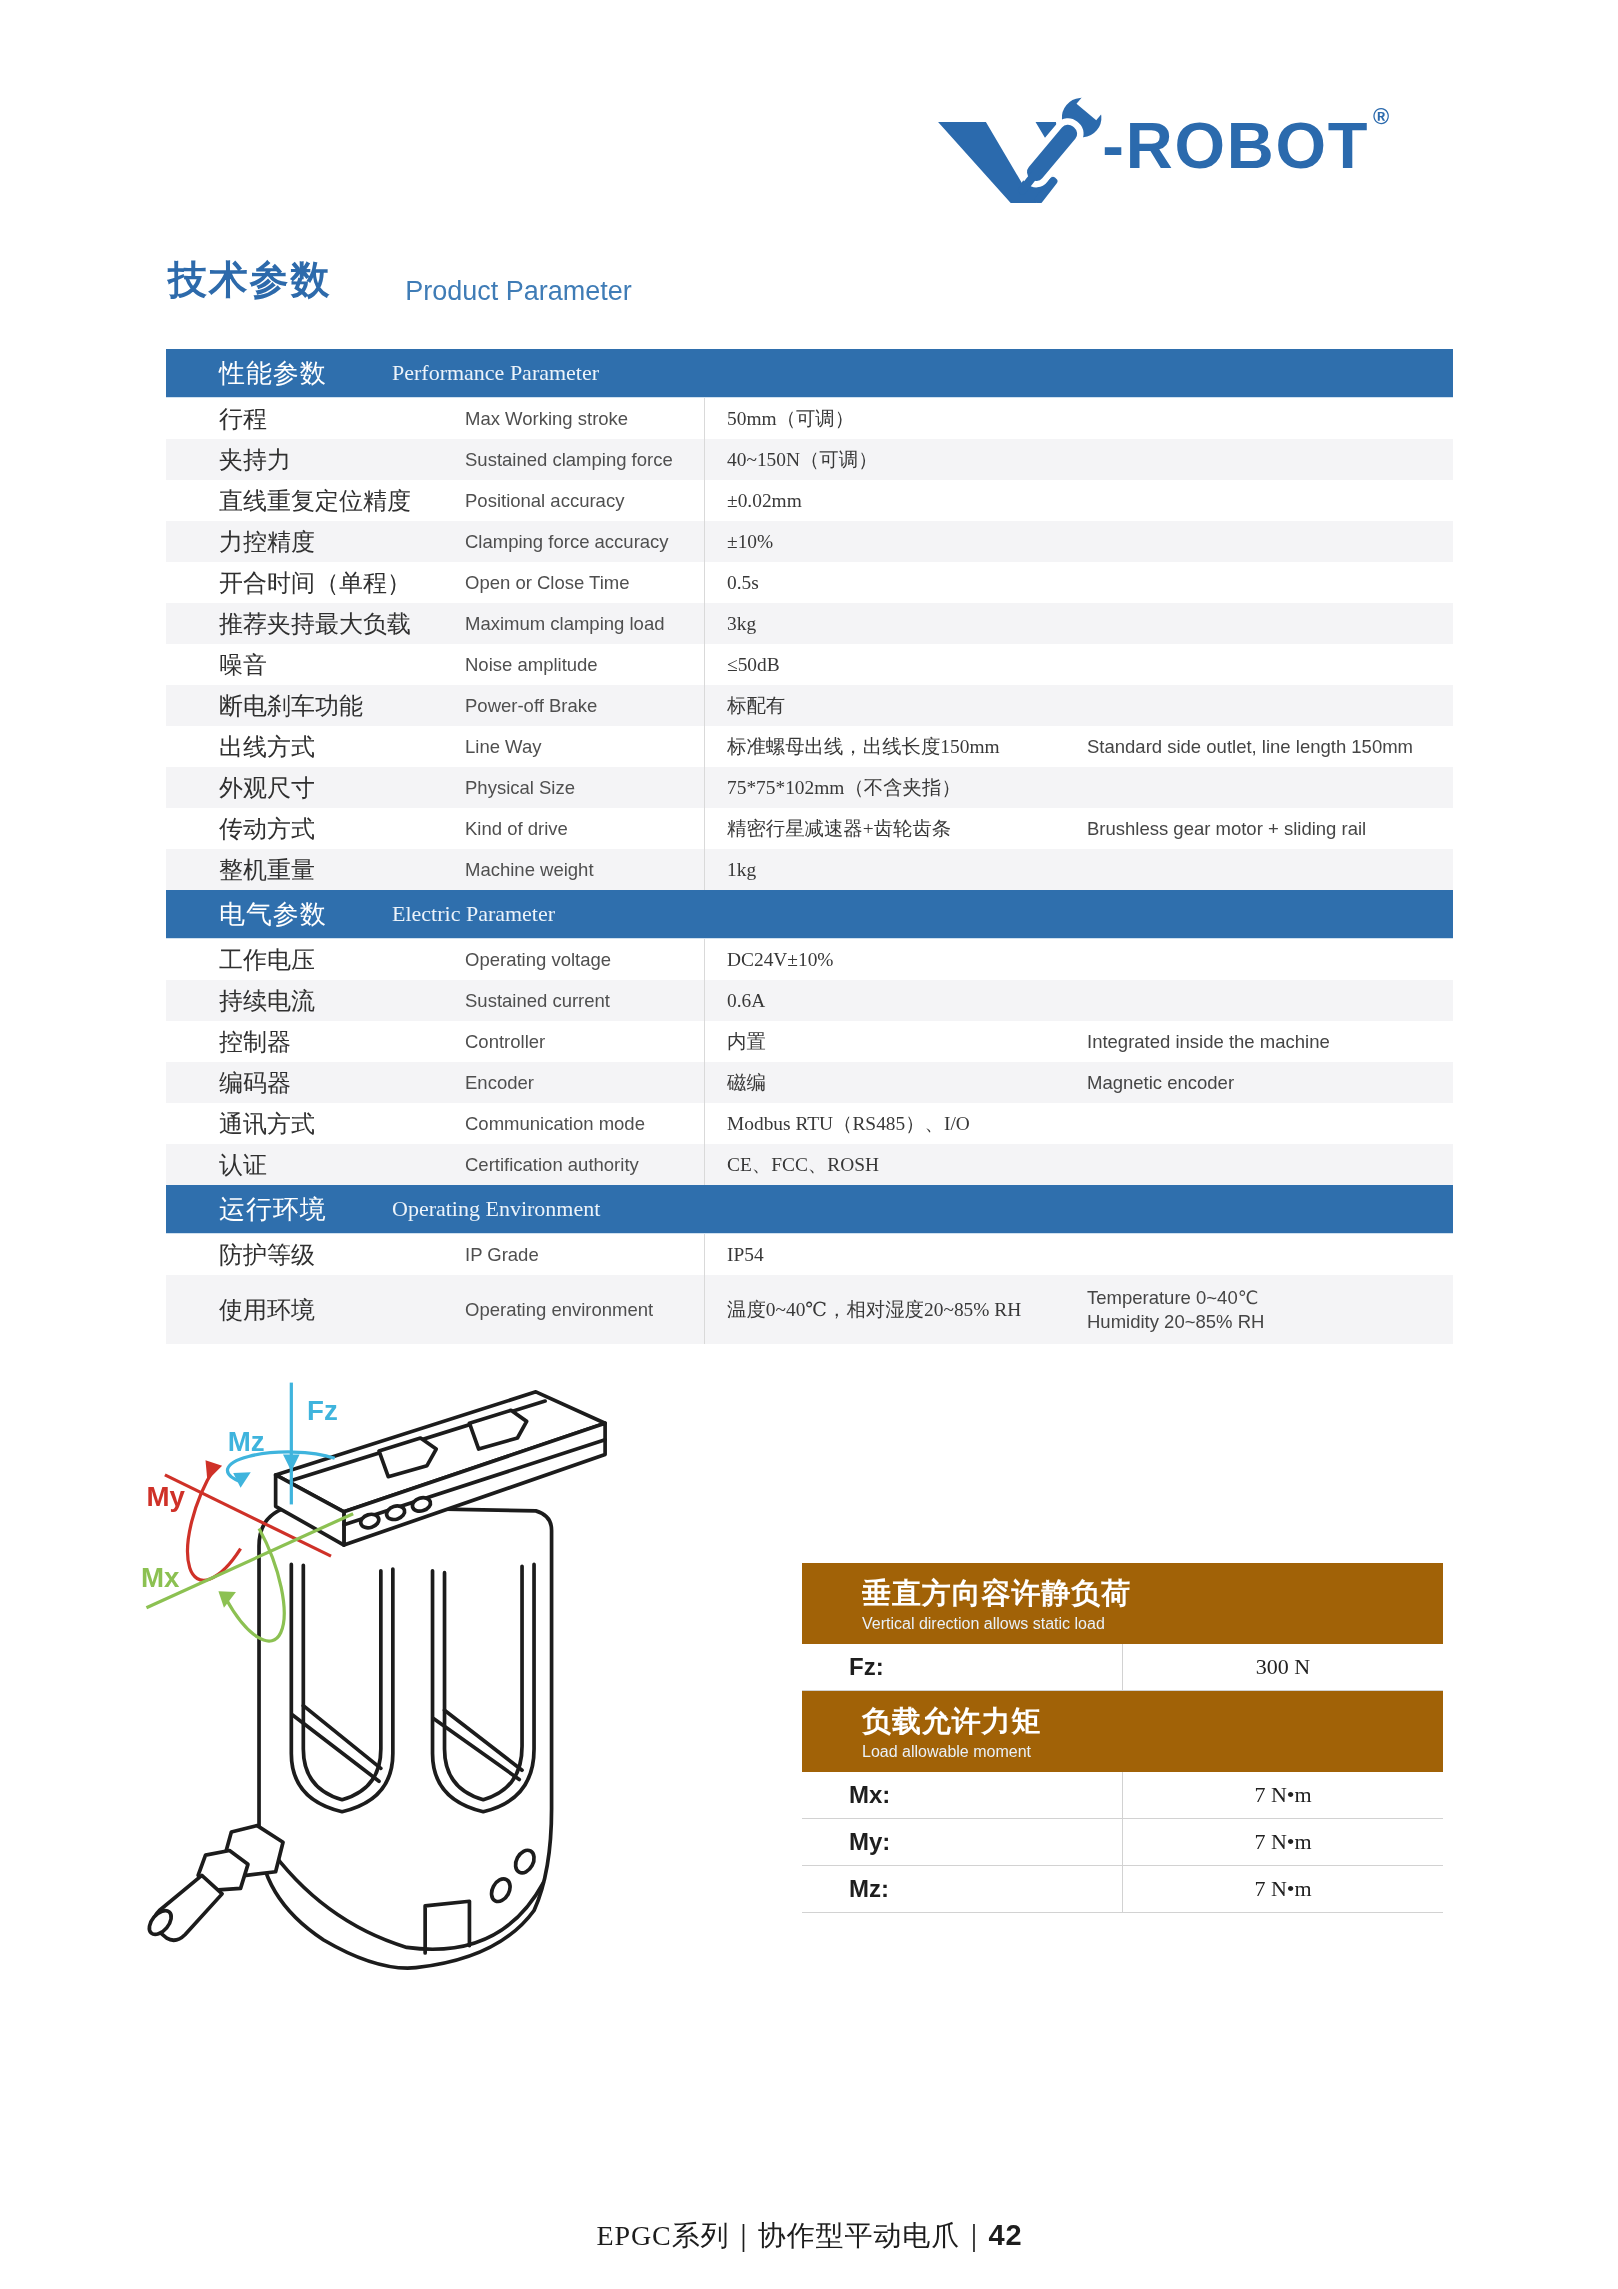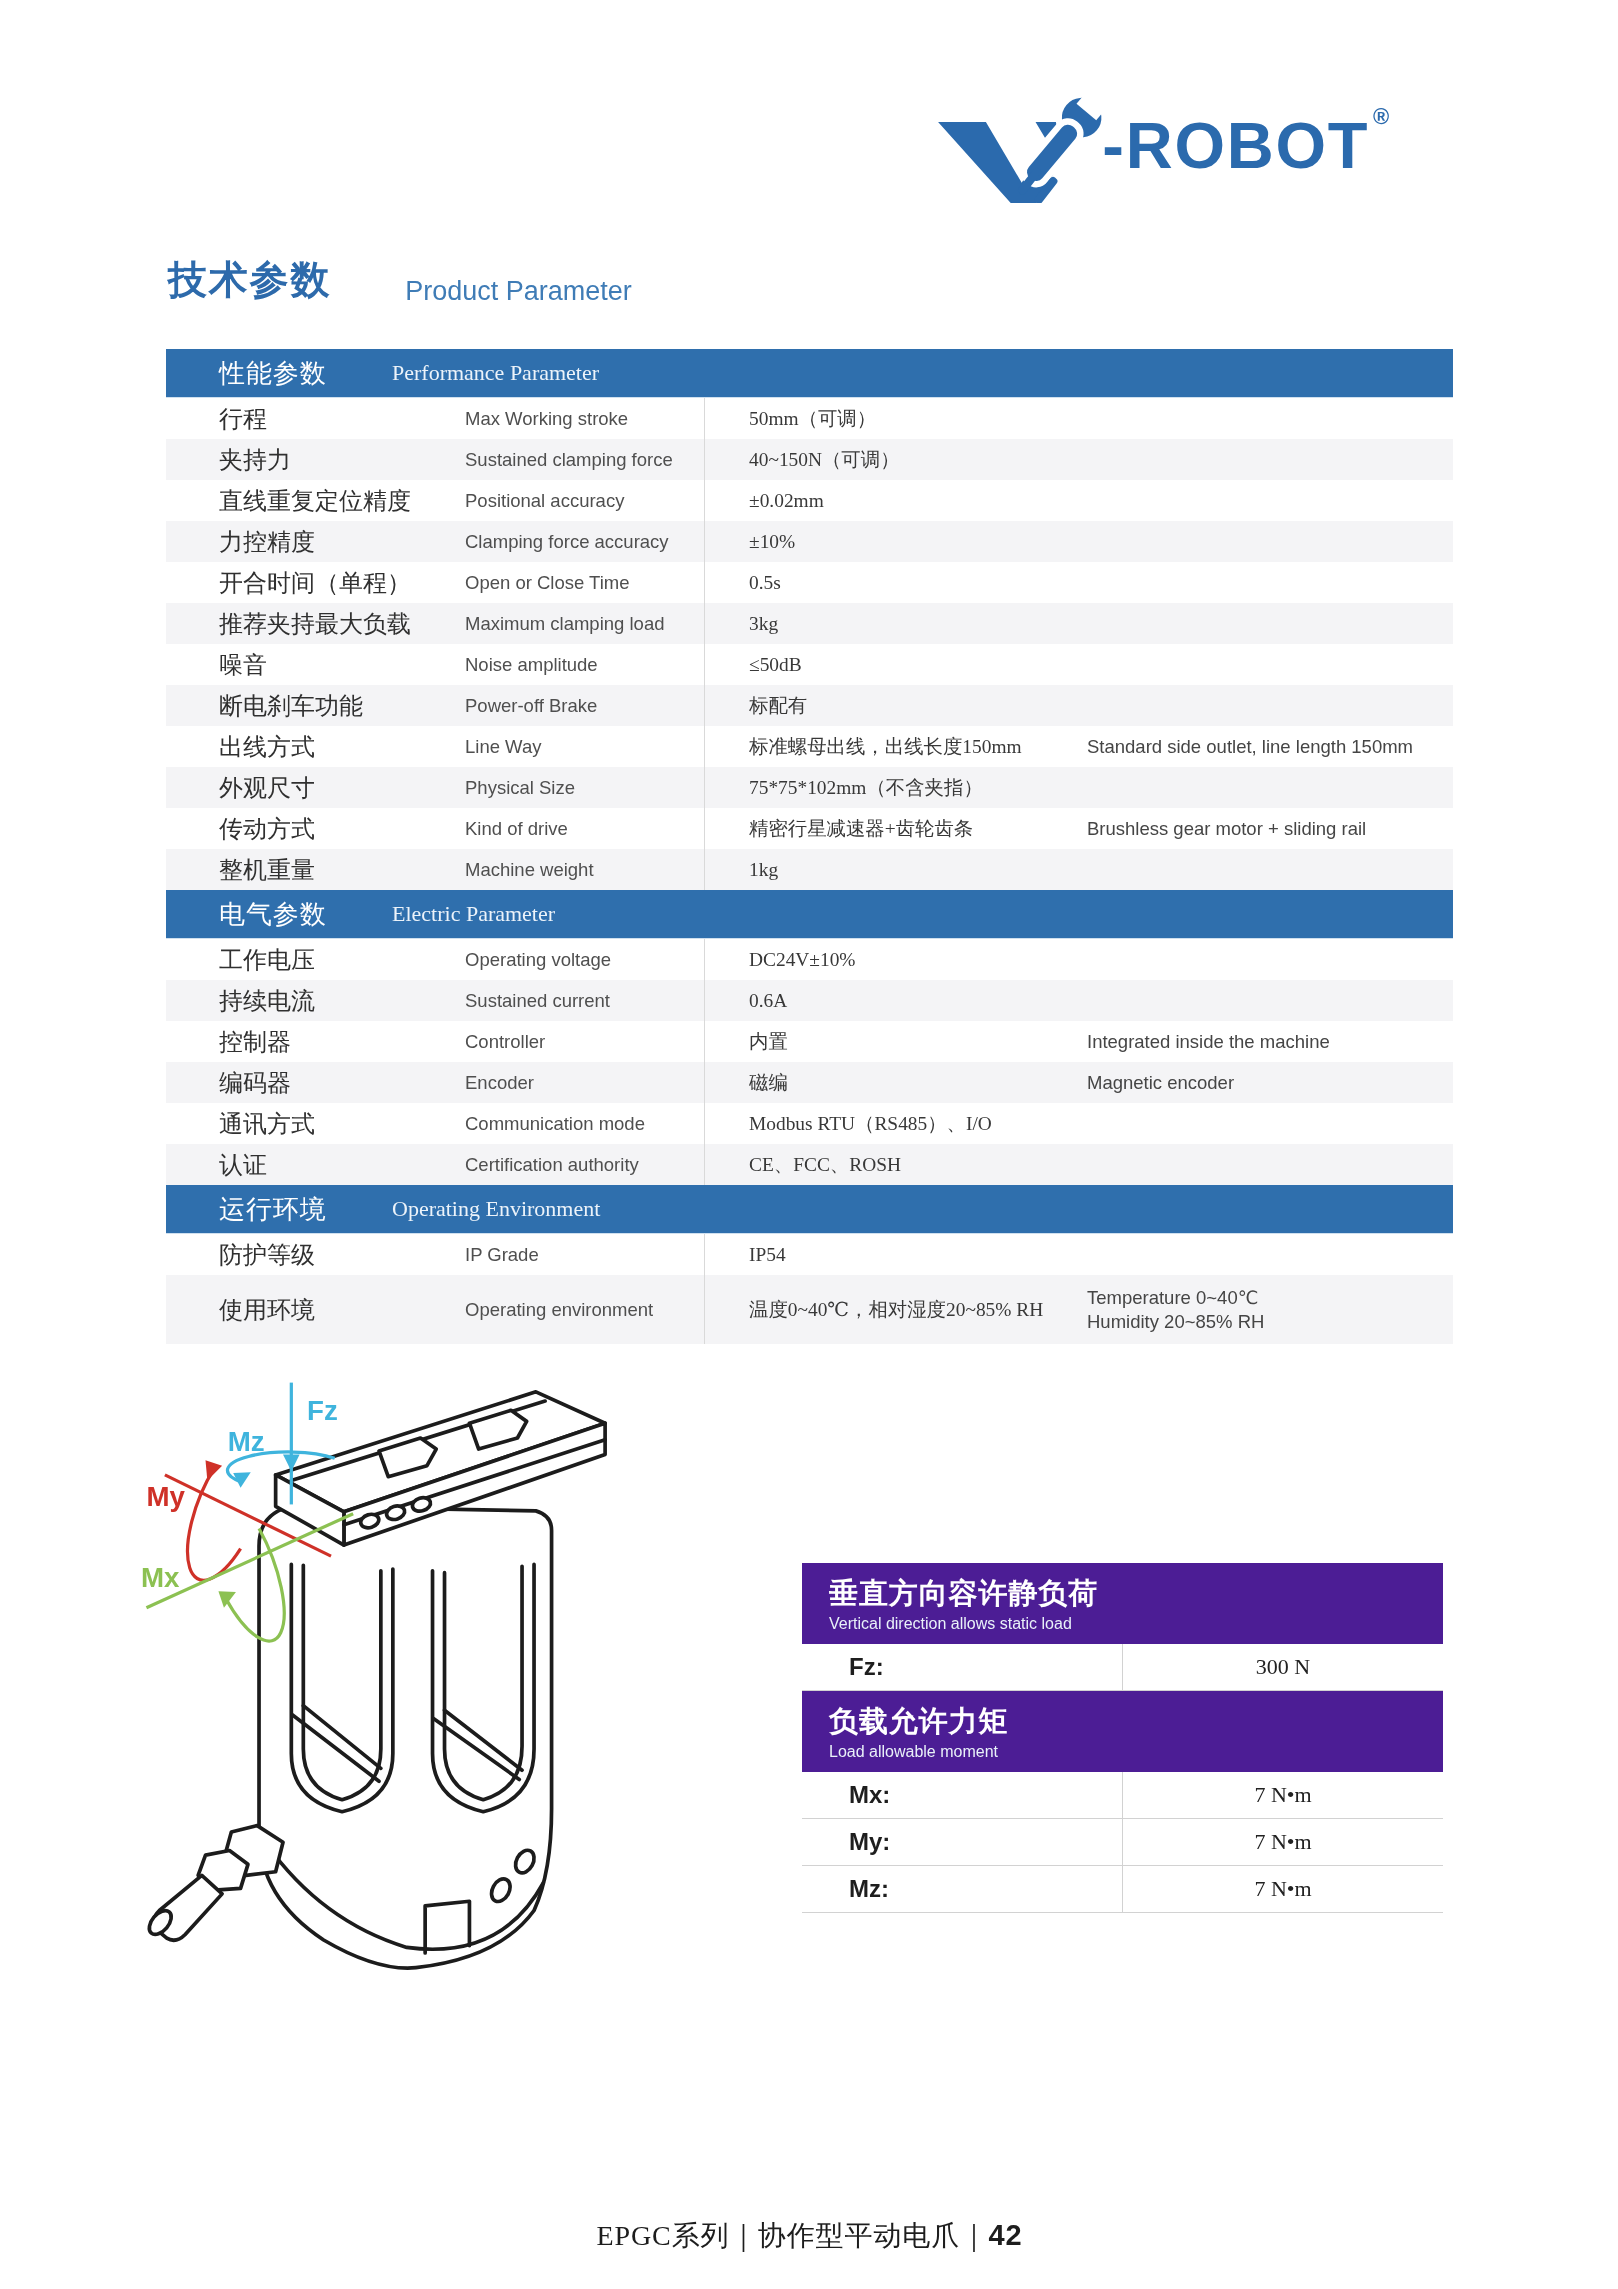--- a/index.html
+++ b/index.html
@@ -19,28 +19,28 @@
   
   .spec-table{position:absolute;left:166px;top:349px;width:1287px;}
   .sec-header{height:48px;background:#2f6fad;display:flex;align-items:center;border-bottom:1.8px solid #cfe0ef;font-family:Liberation Serif, serif;}
   .sh-zh{margin-left:53px;width:173px;font-size:26px;color:#ffffff;font-weight:500;letter-spacing:0.9px;}
   .sh-en{font-size:22px;color:#ecf3fa;font-weight:400;}
   .row{display:flex;align-items:stretch;height:41px;background:#ffffff;}
   .row.alt{background:#f4f4f6;}
   .row.tall{height:69px;}
   .c-zh{margin-left:53px;width:246px;font-size:24px;color:#303030;font-weight:500;display:flex;align-items:center;}
   .c-en{width:239px;font-size:18.5px;color:#4f4f4f;display:flex;align-items:center;}
-  .c-val{width:383px;border-left:0.9px solid #d9d9d9;padding-left:44px;box-sizing:border-box;
+  .c-val{width:383px;border-left:0.9px solid #d9d9d9;padding-left:22px;box-sizing:border-box;
          font-family:"Liberation Serif","DejaVu Serif",serif;font-size:19.4px;color:#383838;
          display:flex;align-items:center;}
   .c-note{flex:1;font-size:18.5px;color:#454545;display:flex;align-items:center;white-space:pre-line;line-height:1.25;}
 
   
   .load-tables{position:absolute;left:802px;top:1563px;width:641px;}
-  .lt-header{height:81px;background:#4c1d95;display:flex;flex-direction:column;justify-content:center;padding-left:27px;box-sizing:border-box;}
+  .lt-header{height:81px;background:#a16207;display:flex;flex-direction:column;justify-content:center;padding-left:60px;box-sizing:border-box;}
   .lt-zh{font-size:29px;color:#fff;font-weight:600;letter-spacing:0.9px;}
   .lt-en{font-size:16px;color:#e9f1f9;margin-top:1.8px;}
   .lt-row{height:46px;display:flex;align-items:stretch;border-bottom:0.9px solid #d2d2d2;background:#fff;}
   .lt-label{margin-left:47px;width:273px;font-size:24px;font-weight:600;color:#1e1e1e;display:flex;align-items:center;}
   .lt-value{flex:1;border-left:0.9px solid #d2d2d2;display:flex;align-items:center;justify-content:center;
             font-family:"Liberation Serif","DejaVu Serif",serif;font-size:22px;color:#222;}
 
   
   .diagram{position:absolute;left:102px;top:1366px;}
   .axis-label{font-family:"Liberation Sans",sans-serif;font-size:30px;font-weight:600;}

